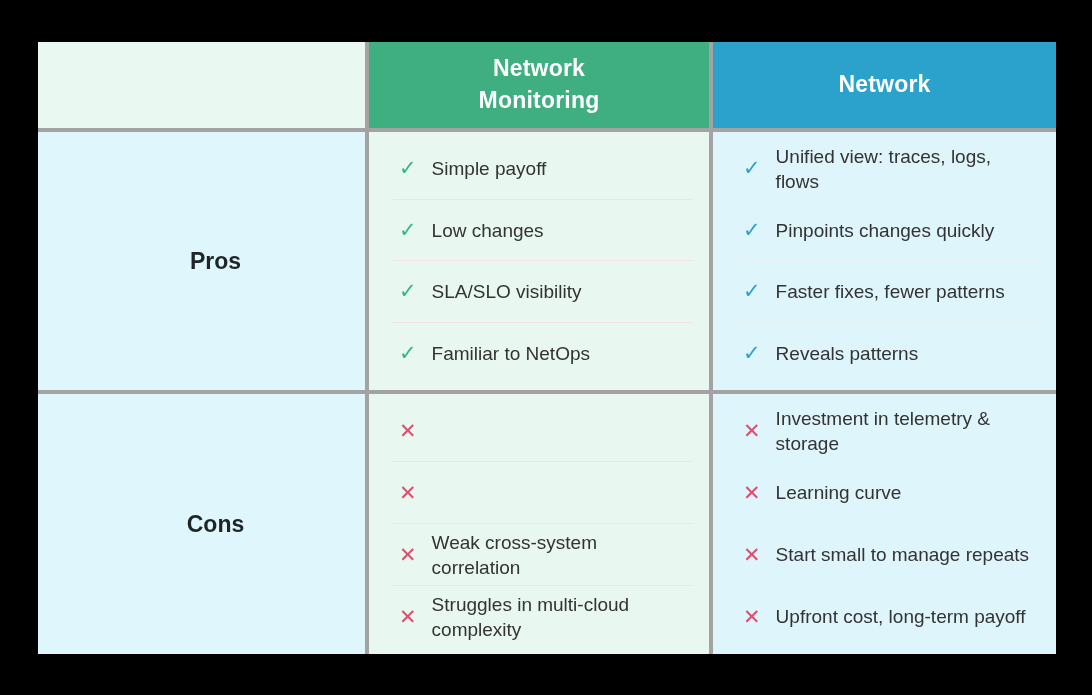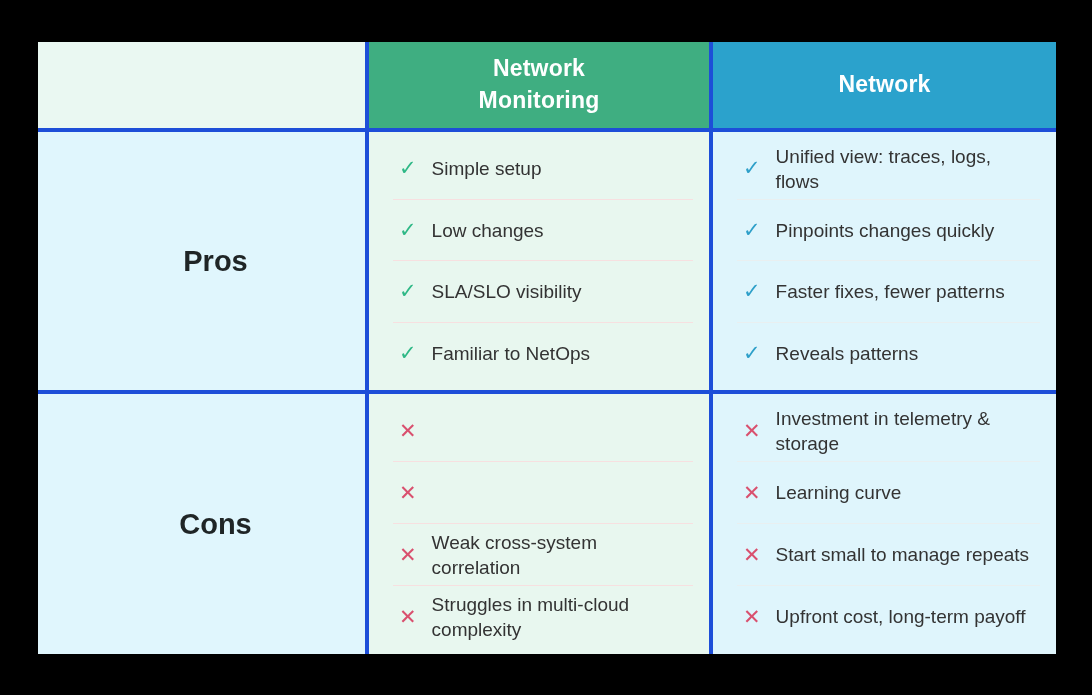--- a/index.html
+++ b/index.html
@@ -18,21 +18,21 @@
     background: #000000;
   }
   .table {
     position: absolute;
     left: 38px;
     top: 42px;
     display: grid;
     grid-template-columns: 327px 340px 343px;
     grid-template-rows: 86px 258px 260px;
     gap: 4px;
-    background: #1d4ed8;
+    background: #a3a3a3;
   }
   .cell { position: relative; }
 
   
   .corner { background: #EAF8F2; }
   .head {
     display: flex;
     flex-direction: column;
     align-items: center;
     justify-content: center;
@@ -45,21 +45,21 @@
   }
   .head-green { background: #3FAE81; }
   .head-blue  { background: #2BA2CC; }
 
   
   .rowlabel {
     background: #E0F6FD;
     display: flex;
     align-items: center;
     justify-content: center;
-    font-size: 29px;
+    font-size: 23px;
     font-weight: 700;
     color: #1f2526;
     padding-left: 28px;
   }
 
   
   .items {
     display: flex;
     flex-direction: column;
     padding: 6px 0;
@@ -118,21 +118,21 @@
 
     <div class="cell head head-blue">
       <div>Network</div>
     </div>
 
     <div class="cell rowlabel">Pros</div>
 
     <div class="cell items mint pros">
         <div class="item">
           <span class="icon">✓</span>
-          <span class="txt">Simple setup</span>
+          <span class="txt">Simple payoff</span>
         </div>
         <div class="item">
           <span class="icon">✓</span>
           <span class="txt">Low changes</span>
         </div>
         <div class="item">
           <span class="icon">✓</span>
           <span class="txt">SLA/SLO visibility</span>
         </div>
         <div class="item">

